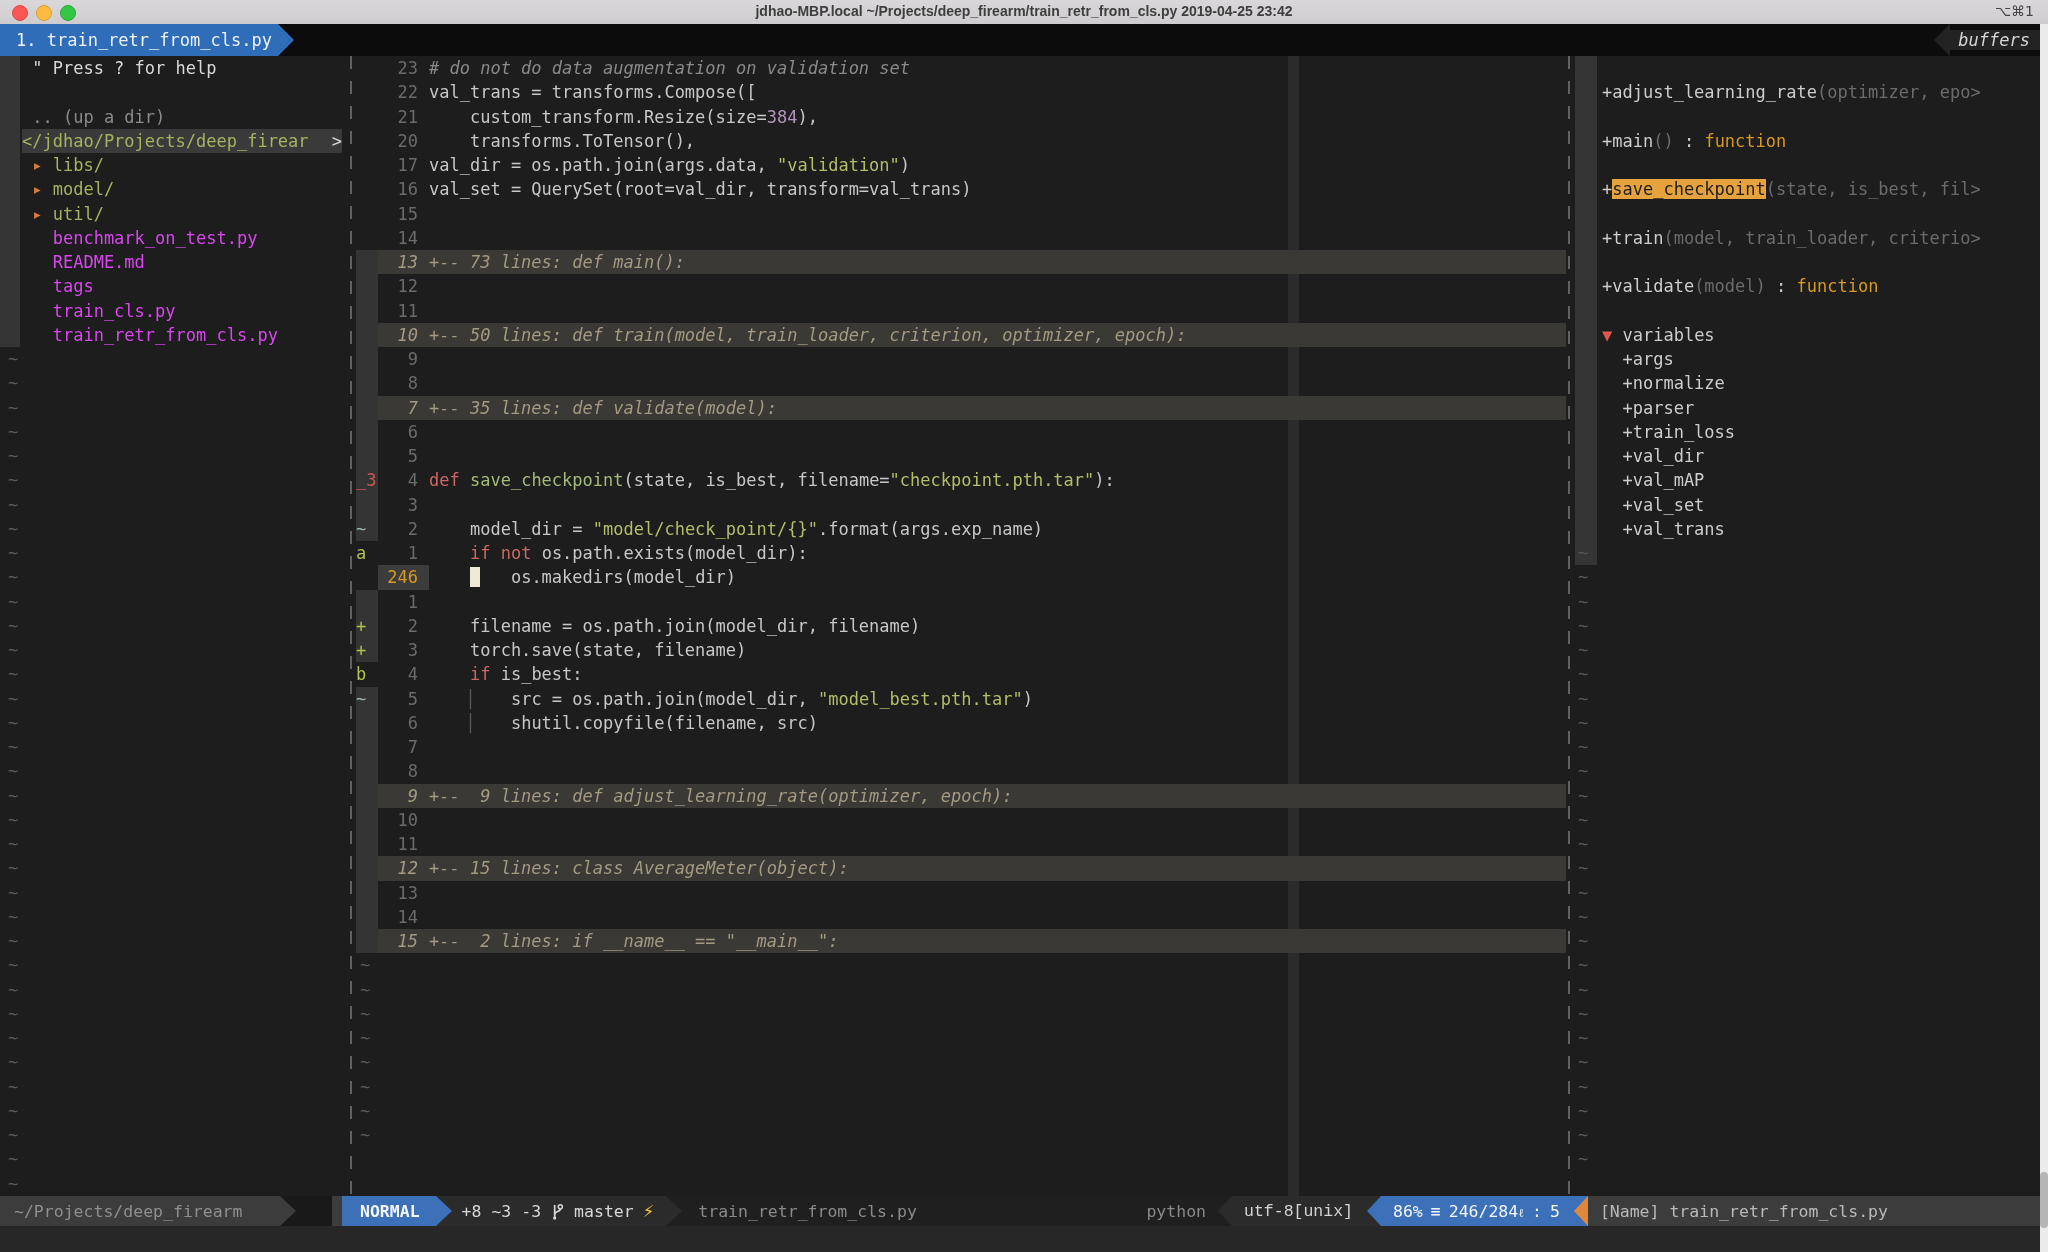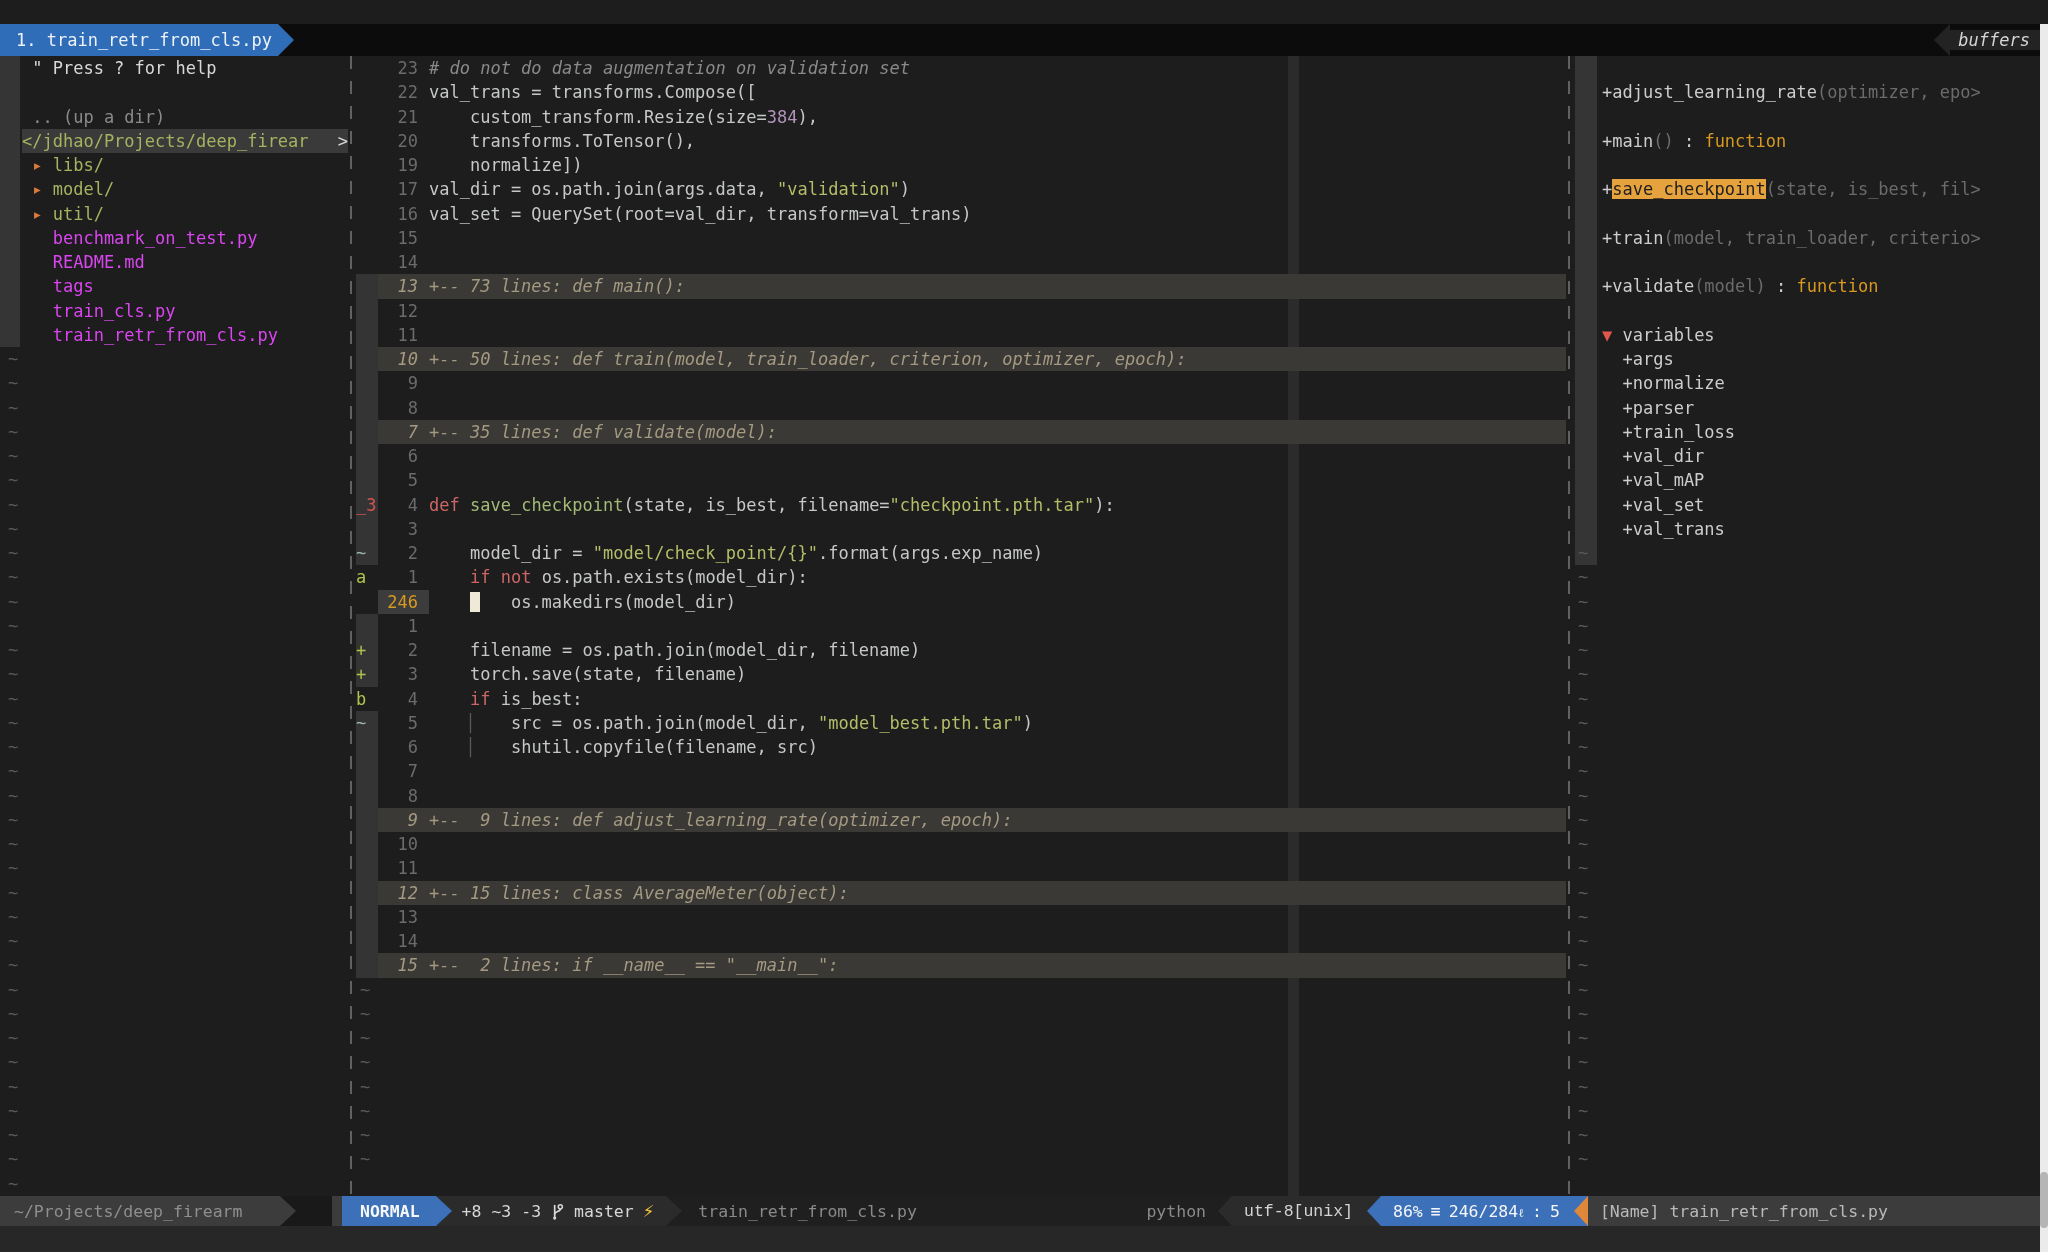--- a/index.html
+++ b/index.html
@@ -40,21 +40,21 @@
   
   .nerdtree{position:absolute;left:0;top:0;width:350px;height:1140px;overflow:hidden;}
   .nt-strip{position:absolute;left:0;top:0;width:20px;height:291px;background:#353535;}
   .nt-rows{position:absolute;left:22px;top:0;right:0;}
   .nt-help{color:#d8d8d8;}
   .nt-dim{color:#8a8a8a;}
   .nt-root{color:var(--tree-green);}
   .nt-arrow{color:#d97b3c;}
   .nt-dir{color:var(--tree-green);}
   .nt-file{color:#d946ef;}
-  .rootline{background:#3a3a3a;margin-right:2px;}
+  .rootline{background:#3a3a3a;margin-right:8px;}
   .rootext{position:absolute;right:0px;color:#d8d8d8;}
   .nt-tildes .tilde{margin-left:-14px;}
   
   .codewin{position:absolute;left:356px;top:0;width:1210px;height:1140px;overflow:hidden;}
   .colorcol{position:absolute;left:932px;top:0;width:11px;height:1140px;background:#2b2b2b;}
   .crow{display:flex;position:relative;}
   .sign{width:22px;flex:none;color:#cdcdcd;}
   .gbg{background:#343434;}
   .num{width:40px;flex:none;text-align:right;color:#6b6b6b;}
   .numsp{width:11px;flex:none;}
@@ -113,20 +113,29 @@
   
   .cmdline{position:absolute;left:0;top:1226px;width:2048px;height:26px;background:#272727;}
   .scrolltrack{position:absolute;right:0;top:24px;width:8px;height:1228px;background:#ebebeb;}
   .scrollthumb{position:absolute;right:0;top:1172px;width:8px;height:56px;background:#b5b5b5;border-radius:4px;}
 </style>
 </head>
 <body>
 
 <div class="screen">
 
+  <div class="titlebar">
+    <div class="lights">
+      <div class="light l-red"></div>
+      <div class="light l-yel"></div>
+      <div class="light l-grn"></div>
+    </div>
+    <div class="tb-title">jdhao-MBP.local  ~/Projects/deep_firearm/train_retr_from_cls.py  2019-04-25 23:42</div>
+    <div class="tb-short">⌥⌘1</div>
+  </div>
 
   <div class="tabline">
     <div class="tab">1. train_retr_from_cls.py</div>
     <div class="tab-arrow"></div>
     <div class="tabline-right">
       <div class="buf-notch"></div>
       <div class="buf-seg">buffers</div>
     </div>
   </div>
 
@@ -185,21 +194,20 @@
     </div>
     <div class="vsep" style="left:350px"></div>
 
     <div class="codewin">
       <div class="colorcol"></div>
       <div id="code-rows">
           <div class="crow row"><span class="sign"></span><span class="num">23</span><span class="numsp"></span><span class="ctext"><span class="tk-com"># do not do data augmentation on validation set</span></span></div>
           <div class="crow row"><span class="sign"></span><span class="num">22</span><span class="numsp"></span><span class="ctext"><span class="tk-pl">val_trans = transforms.Compose([</span></span></div>
           <div class="crow row"><span class="sign"></span><span class="num">21</span><span class="numsp"></span><span class="ctext"><span class="tk-pl">    custom_transform.Resize(size=</span><span class="tk-n">384</span><span class="tk-pl">),</span></span></div>
           <div class="crow row"><span class="sign"></span><span class="num">20</span><span class="numsp"></span><span class="ctext"><span class="tk-pl">    transforms.ToTensor(),</span></span></div>
-          <div class="crow row"><span class="sign"></span><span class="num">19</span><span class="numsp"></span><span class="ctext"><span class="tk-pl">    normalize])</span></span></div>
           <div class="crow row"><span class="sign"></span><span class="num">17</span><span class="numsp"></span><span class="ctext"><span class="tk-pl">val_dir = os.path.join(args.data, </span><span class="tk-str">"validation"</span><span class="tk-pl">)</span></span></div>
           <div class="crow row"><span class="sign"></span><span class="num">16</span><span class="numsp"></span><span class="ctext"><span class="tk-pl">val_set = QuerySet(root=val_dir, transform=val_trans)</span></span></div>
           <div class="crow row"><span class="sign"></span><span class="num">15</span><span class="numsp"></span><span class="ctext"></span></div>
           <div class="crow row"><span class="sign"></span><span class="num">14</span><span class="numsp"></span><span class="ctext"></span></div>
           <div class="crow row fold"><span class="sign gbg"></span><span class="num">13</span><span class="numsp"></span><span class="ctext"><span class="ftext">+-- 73 lines: def main():</span></span></div>
           <div class="crow row"><span class="sign gbg"></span><span class="num">12</span><span class="numsp"></span><span class="ctext"></span></div>
           <div class="crow row"><span class="sign gbg"></span><span class="num">11</span><span class="numsp"></span><span class="ctext"></span></div>
           <div class="crow row fold"><span class="sign gbg"></span><span class="num">10</span><span class="numsp"></span><span class="ctext"><span class="ftext">+-- 50 lines: def train(model, train_loader, criterion, optimizer, epoch):</span></span></div>
           <div class="crow row"><span class="sign gbg"></span><span class="num">9</span><span class="numsp"></span><span class="ctext"></span></div>
           <div class="crow row"><span class="sign gbg"></span><span class="num">8</span><span class="numsp"></span><span class="ctext"></span></div>

